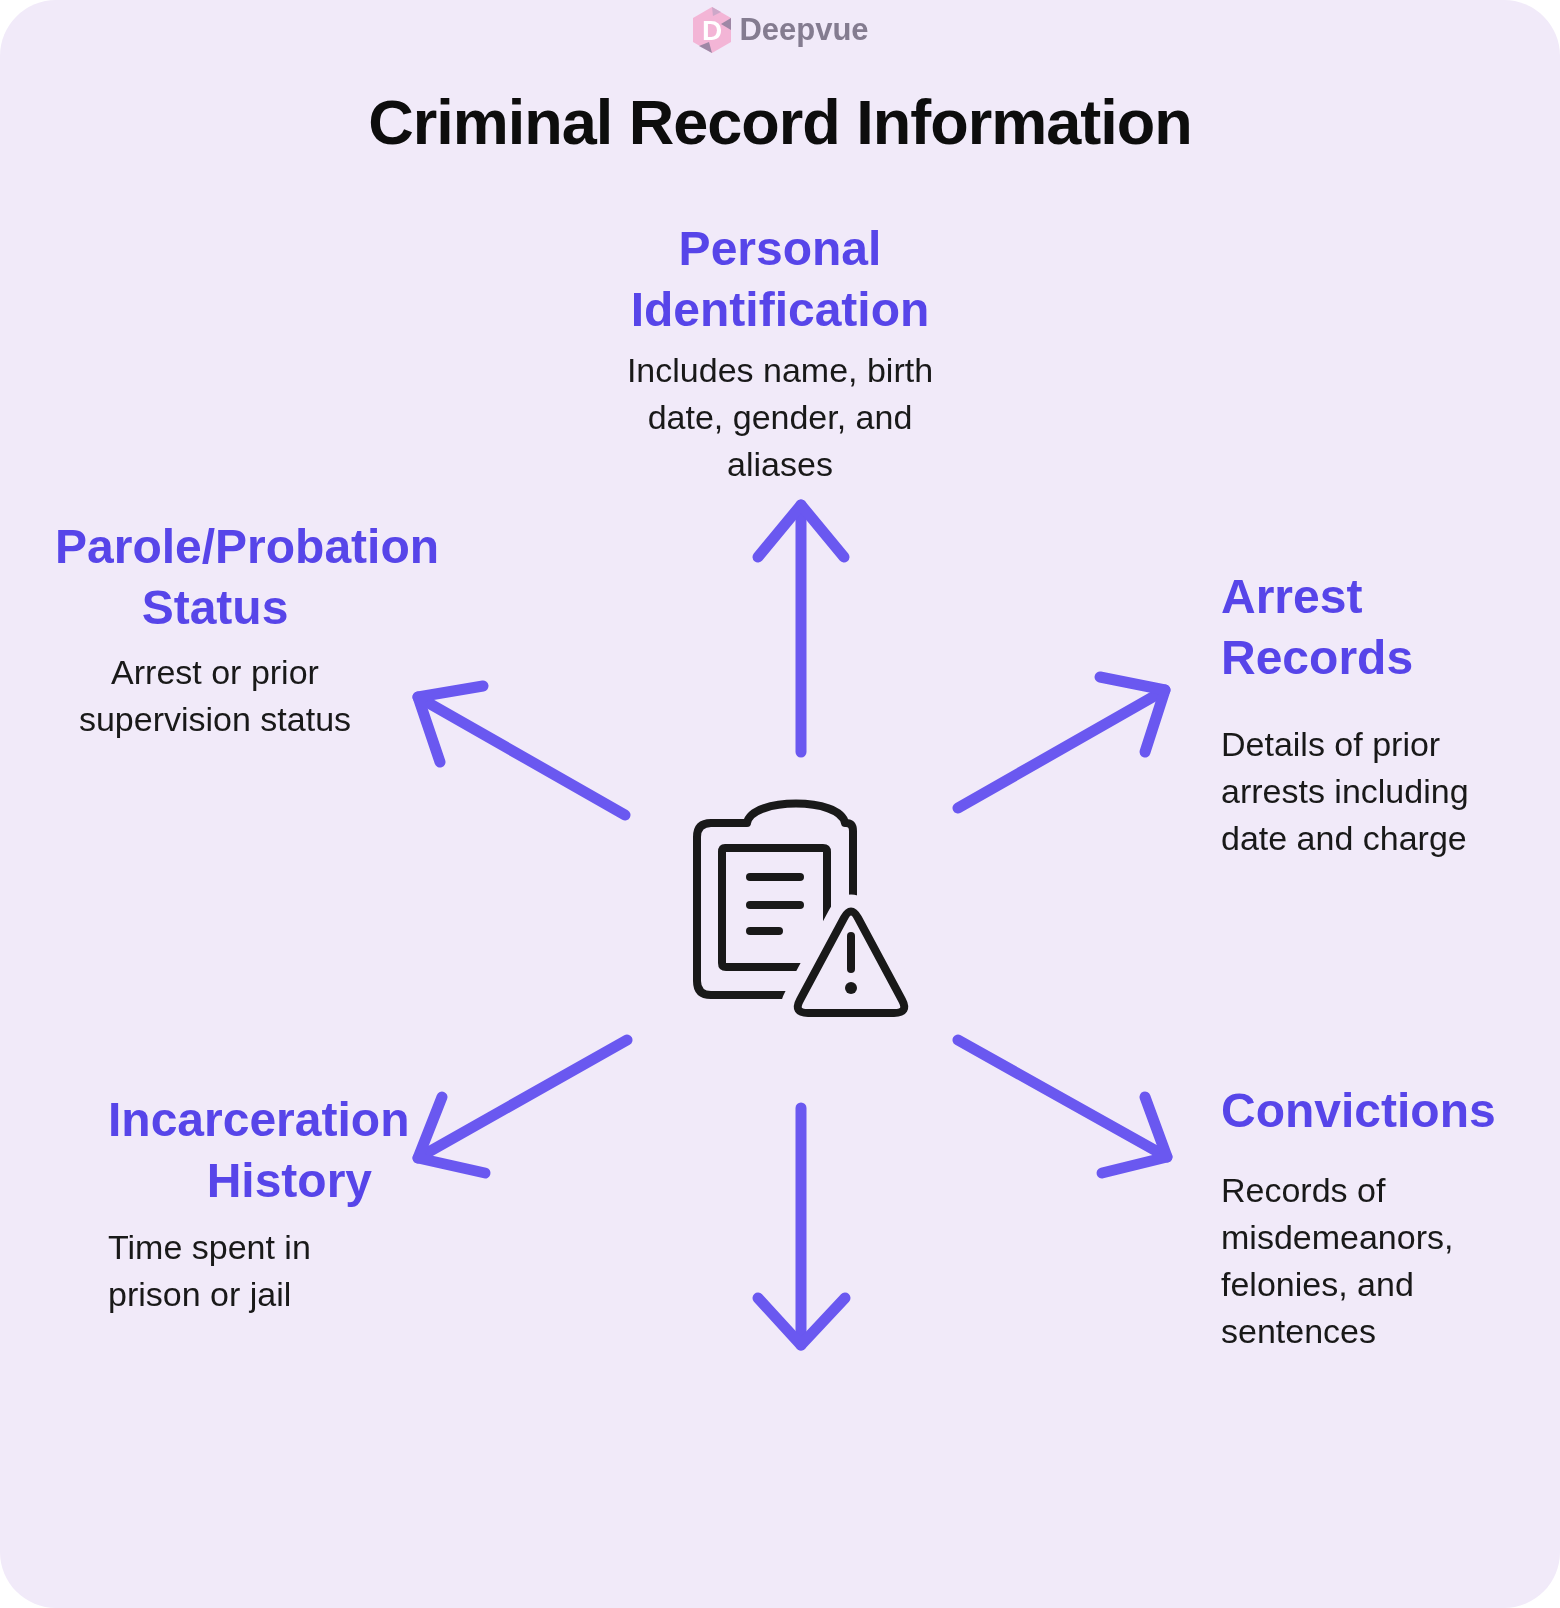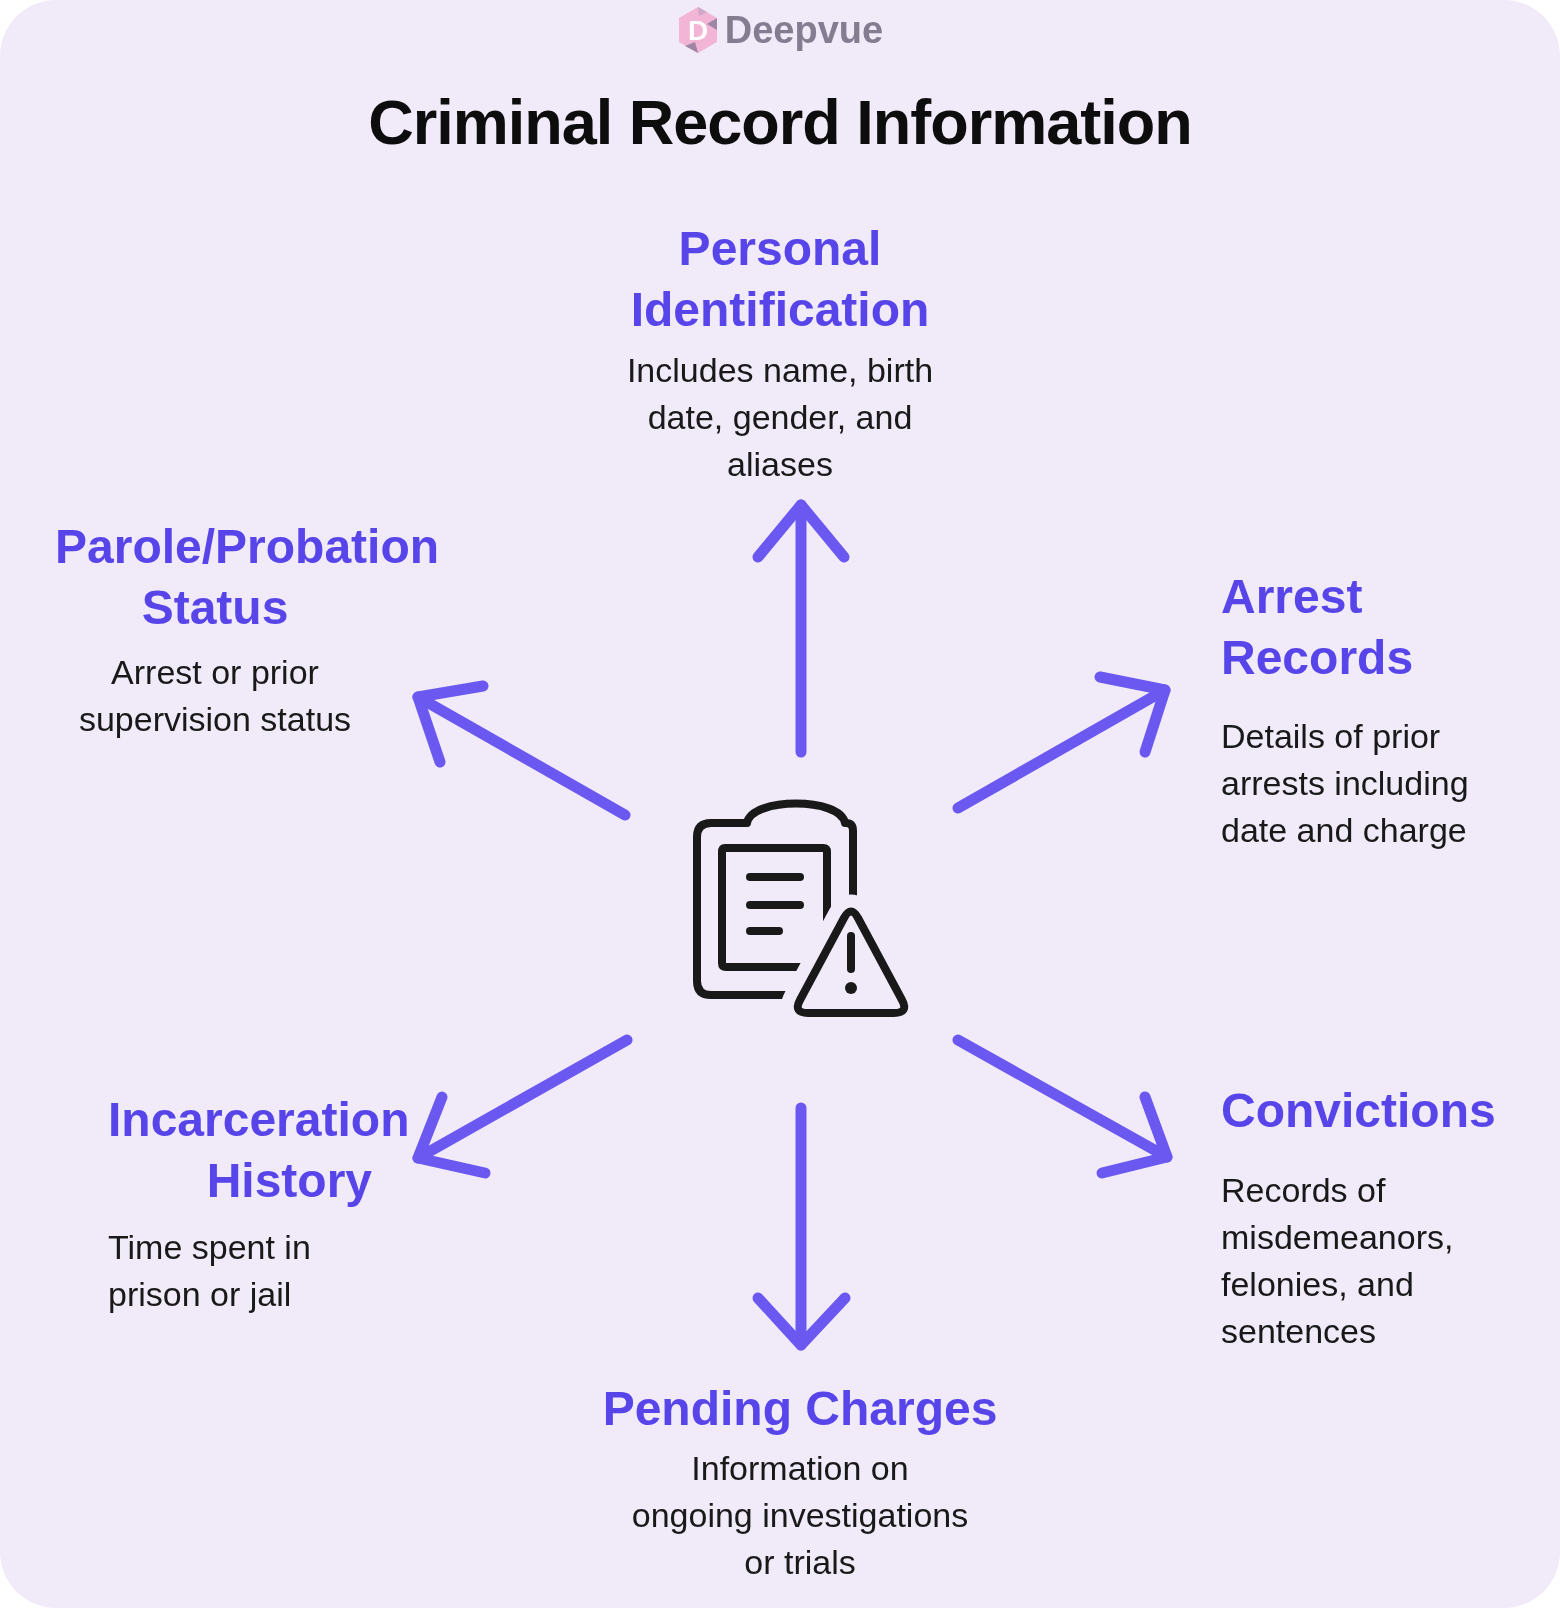--- a/index.html
+++ b/index.html
@@ -10,21 +10,21 @@
     border-radius:56px;
     overflow:hidden;
     font-family:"Liberation Sans","DejaVu Sans",sans-serif;
   }
   
   .logo{
     position:absolute;top:6px;left:0;right:0;
     display:flex;justify-content:center;align-items:center;gap:6px;
   }
   .logo-text{
-    font-size:38px;font-weight:700;color:var(--logo_text,#847C90);
+    font-size:31px;font-weight:700;color:var(--logo_text,#847C90);
     letter-spacing:0px;
   }
   
   .title{
     position:absolute;top:86px;left:0;right:0;
     text-align:center;
     font-size:63px;font-weight:800;color:var(--title_text,#0D0D0D);
     letter-spacing:-1px;
     margin:0;
   }
@@ -39,21 +39,21 @@
   }
   .node p{
     margin:14px 0 0;
     font-size:34px;font-weight:400;line-height:1.38;
     color:var(--body_text,#191919);
     white-space:pre-line;
   }
   #node-personal{left:530px;top:218px;width:500px;text-align:center;}
   #node-personal p{margin-top:6px;}
   #node-arrest{left:1221px;top:566px;width:320px;text-align:left;}
-  #node-arrest p{margin-top:24px;}
+  #node-arrest p{margin-top:32px;}
   #node-convictions{left:1221px;top:1080px;width:320px;text-align:left;}
   #node-convictions p{margin-top:26px;}
   #node-pending{left:480px;top:1378px;width:640px;text-align:center;}
   #node-pending p{margin-top:6px;}
   #node-incarceration{left:108px;top:1089px;width:264px;text-align:right;}
   #node-incarceration p{margin-top:12px;text-align:left;}
   #node-parole{left:55px;top:516px;width:320px;text-align:center;}
   #node-parole p{margin-top:10px;}
   
   .overlay{position:absolute;left:0;top:0;width:1560px;height:1608px;}
@@ -151,26 +151,20 @@
   </div>
 
   <div class="node" id="node-convictions">
     <h3>Convictions</h3>
     <p>Records of
 misdemeanors,
 felonies, and
 sentences</p>
   </div>
 
-  <div class="node" id="node-pending">
-    <h3>Pending Charges</h3>
-    <p>Information on
-ongoing investigations
-or trials</p>
-  </div>
 
   <div class="node" id="node-incarceration">
     <h3>Incarceration
 History</h3>
     <p>Time spent in
 prison or jail</p>
   </div>
 
   <div class="node" id="node-parole">
     <h3>Parole/Probation

